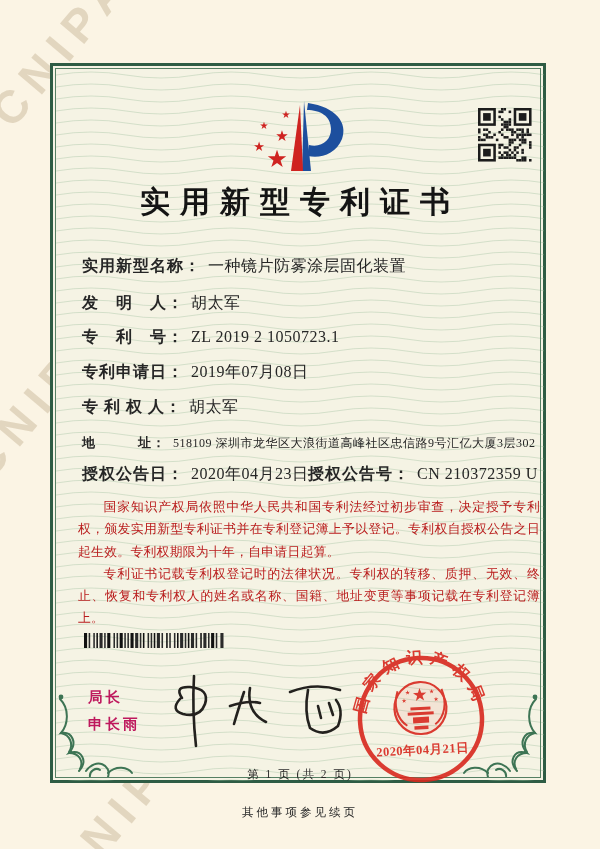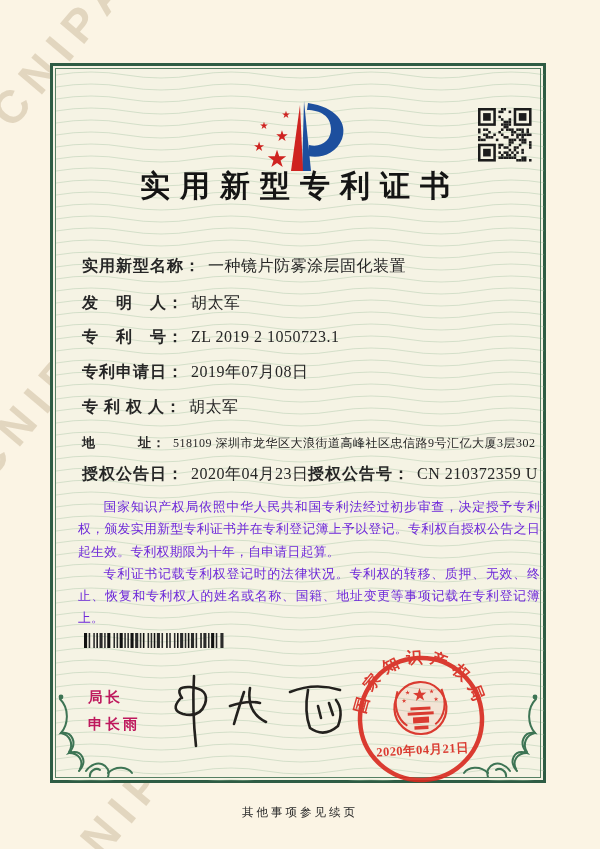--- a/index.html
+++ b/index.html
@@ -7,28 +7,28 @@
         font-family:"Liberation Serif","DejaVu Serif",serif;color:#222;}
   .watermark{position:absolute;z-index:1;font-family:"Liberation Sans","DejaVu Sans",sans-serif;
         font-weight:bold;font-size:46px;letter-spacing:10px;color:rgba(186,166,132,0.38);
         transform:rotate(-50deg);white-space:nowrap;}
   .frame{position:absolute;left:50px;top:63px;width:496px;height:720px;border:3px solid #2e5c44;
         background:#f5f3e4;z-index:2;box-sizing:border-box;}
   .frame-inner{position:absolute;inset:2px;border:1px solid #557f63;}
   .waves{position:absolute;inset:3px;}
   .z{position:absolute;z-index:3;}
   .cert-no{left:74px;top:102px;font-size:13.5px;letter-spacing:2.5px;color:#33302c;font-weight:600;}
-  .title{left:0;right:0;top:166px;text-align:center;font-size:30px;font-weight:bold;
+  .title{left:0;right:0;top:182px;text-align:center;font-size:30px;font-weight:bold;
         letter-spacing:10px;color:#141414;}
   .row{left:82px;font-size:16px;color:#262626;white-space:nowrap;}
   .row .lbl{font-weight:600;letter-spacing:1px;}
   .row .val{margin-left:7px;letter-spacing:0.5px;}
   .pair2{position:absolute;left:226px;top:0;white-space:nowrap;}
   .paras{left:78px;top:496px;width:462px;font-size:12.8px;line-height:1.74;text-align:justify;
-        color:#6d28d9;}
+        color:#b91c1c;}
   .paras p{margin:0;text-indent:2em;letter-spacing:0.3px;}
   .signer{left:88px;font-size:14.5px;font-weight:600;letter-spacing:3px;color:#be185d;}
   .page-info{left:0;right:0;top:767px;text-align:center;font-size:11.5px;letter-spacing:2px;color:#2a2a2a;}
   .cont-note{left:0;right:0;top:805px;text-align:center;font-size:11.5px;letter-spacing:3px;color:#2a2a2a;}
 </style>
 </head>
 <body>
 
 <div id="page">
 
@@ -316,15 +316,16 @@
         <rect x="56" y="62" width="26" height="3" fill="#d8281e"></rect>
         <rect x="61" y="67" width="16" height="6" fill="#d8281e"></rect>
         <path d="M47 40 C 42 54 45 68 55 75" fill="none" stroke="#d8281e" stroke-width="2"></path>
         <path d="M91 40 C 96 54 93 68 83 75" fill="none" stroke="#d8281e" stroke-width="2"></path>
         <rect x="62" y="76" width="14" height="3.5" fill="#d8281e"></rect>
       </g>
       <text x="69" y="104" font-size="12.5" font-weight="bold" fill="#d8281e" text-anchor="middle" letter-spacing="0.5">2020年04月21日</text>
     </g>
   </svg>
 
+  <div class="z page-info">第 1 页 (共 2 页)</div>
   <div class="z cont-note">其他事项参见续页</div>
 
 </div>
 
 </body></html>

